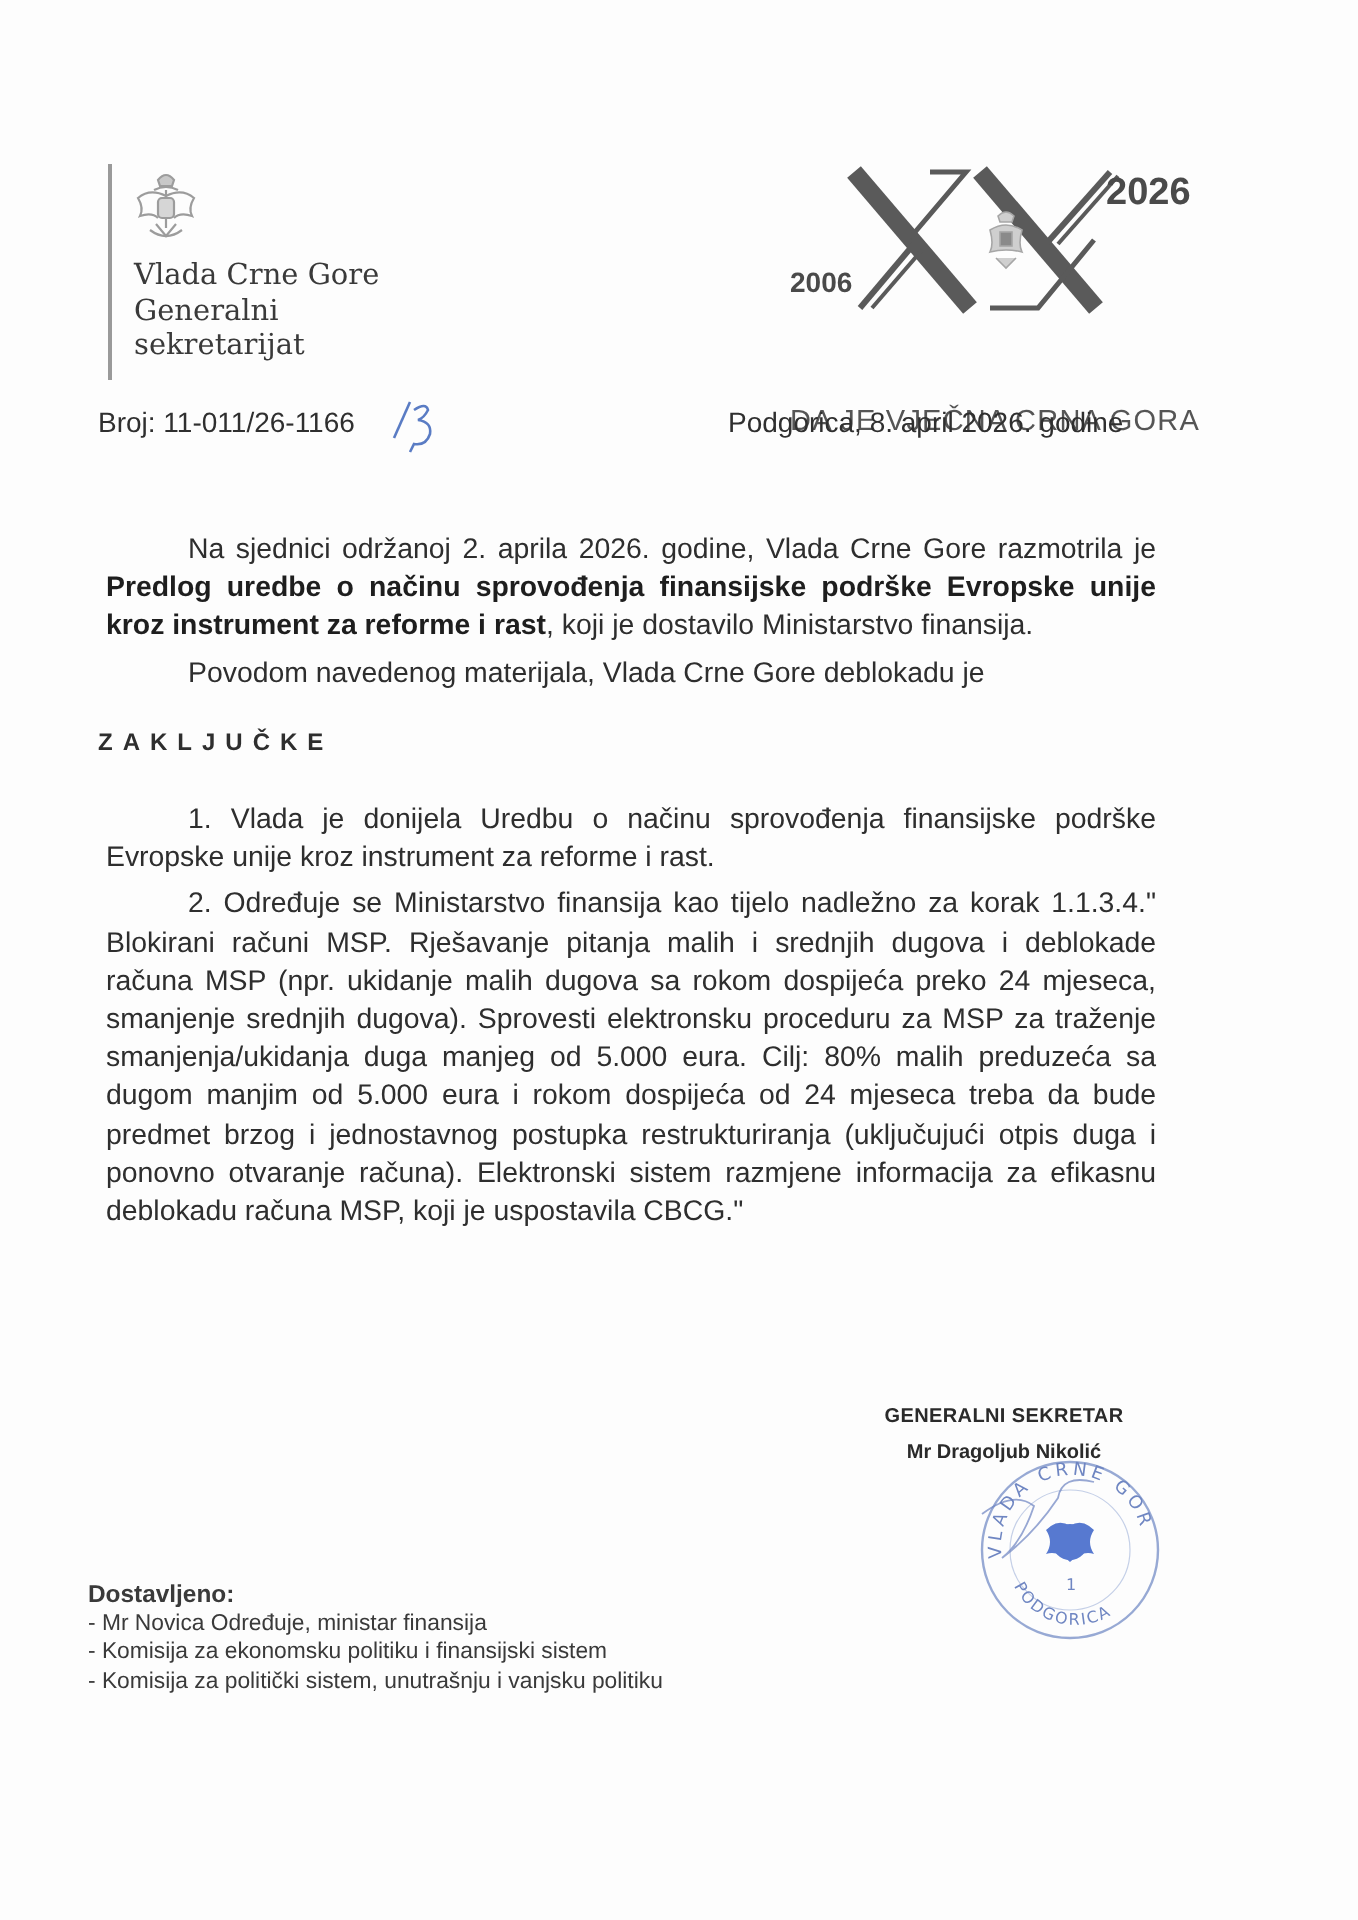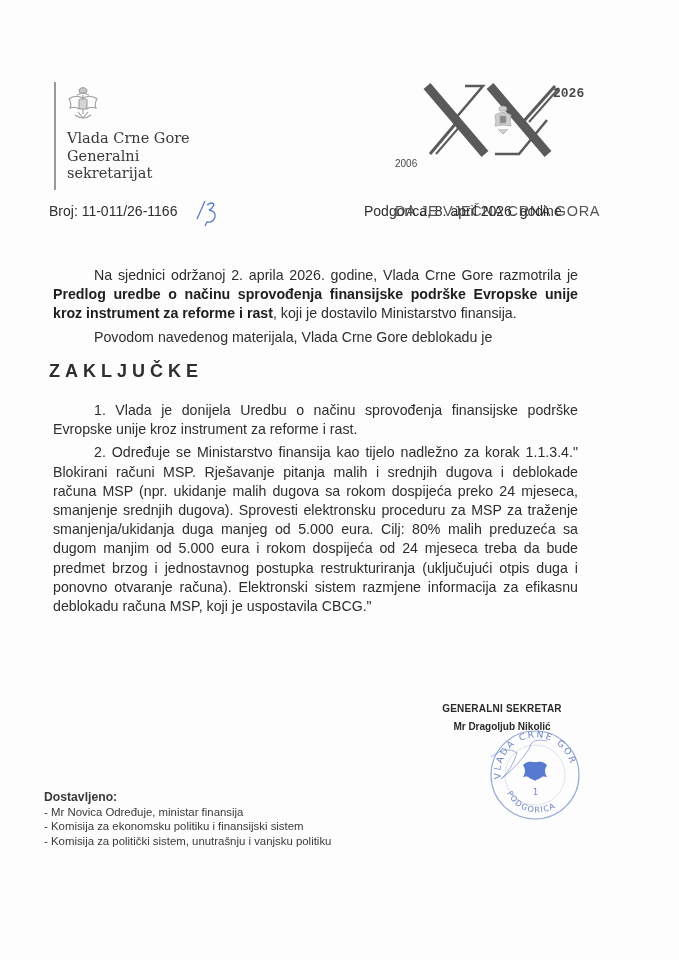--- a/index.html
+++ b/index.html
@@ -16,36 +16,36 @@
   .org-block { position: absolute; left: 54px; top: 82px; width: 180px; height: 110px; }
   .org-rule { position: absolute; left: 0; top: 0; width: 2px; height: 108px; background: #9a9a9a; }
   .coa { position: absolute; left: 12px; top: 2px; width: 34px; height: 38px; }
   .org-lines { position: absolute; left: 13px; top: 48px;
     font-family: "DejaVu Serif", "Liberation Serif", serif; font-size: 14.5px; line-height: 17.5px; color: #3a3a3a; }
   .org-lines div { white-space: nowrap; }
 
   
   .xx-logo { position: absolute; left: 395px; top: 80px; width: 200px; height: 100px; }
   .xx-logo svg { position: absolute; left: 0; top: 0; }
-  .xx-year-right { position: absolute; left: 158px; top: 6px; font-size: 13px; font-weight: bold; color: #4a4a4a; font-family: Liberation Mono, monospace; }
-  .xx-year-left { position: absolute; left: 0px; top: 53px; font-size: 10px; font-weight: normal; color: #4a4a4a; margin-top: 25px; }
+  .xx-year-right { position: absolute; left: 158px; top: 6px; font-size: 19px; font-weight: bold; color: #4a4a4a; }
+  .xx-year-left { position: absolute; left: 0px; top: 53px; font-size: 14px; font-weight: bold; color: #4a4a4a; }
   .xx-motto { position: absolute; left: 0px; top: 75px; font-size: 14.5px; letter-spacing: 0.6px; color: #555; white-space: nowrap; margin-top: 48px; }
 
   
   .ref-line { position: absolute; top: 203px; left: 49px; width: 540px; font-size: 14px; color: #2f2f2f; }
   .ref-number { position: absolute; left: 0; top: 0; white-space: nowrap; }
   .ref-hand { position: absolute; left: 146px; top: -6px; width: 26px; height: 30px; }
   .ref-date { position: absolute; left: 315px; top: 0; white-space: nowrap; }
 
   
   .body { position: absolute; left: 49px; top: 262px; width: 533px; font-size: 14.2px; line-height: 19.2px; color: #2e2e2e; }
   .body p { margin: 4px; text-align: justify; }
   .indent { text-indent: 41px; }
   b { font-weight: bold; color: #1e1e1e; }
-  .heading { text-align: center; font-weight: bold; letter-spacing: 5px; margin: 15px 0 20px 0 !important; font-size: 18px; }
+  .heading { text-align: center; font-weight: bold; letter-spacing: 5px; margin: 15px 0 20px 0 !important; font-size: 12px; }
 
   
   .sig { position: absolute; left: 392px; top: 700px; width: 220px; text-align: center; font-weight: bold; font-size: 10px; line-height: 18px; color: #2a2a2a; }
   .sig-title { letter-spacing: 0.2px; }
 
   
   .stamp { position: absolute; left: 487px; top: 727px; width: 96px; height: 96px; }
 
   
   .dist { position: absolute; left: 44px; top: 746px; font-size: 11.4px; line-height: 14.5px; color: #3a3a3a; margin-top: 44px; }

